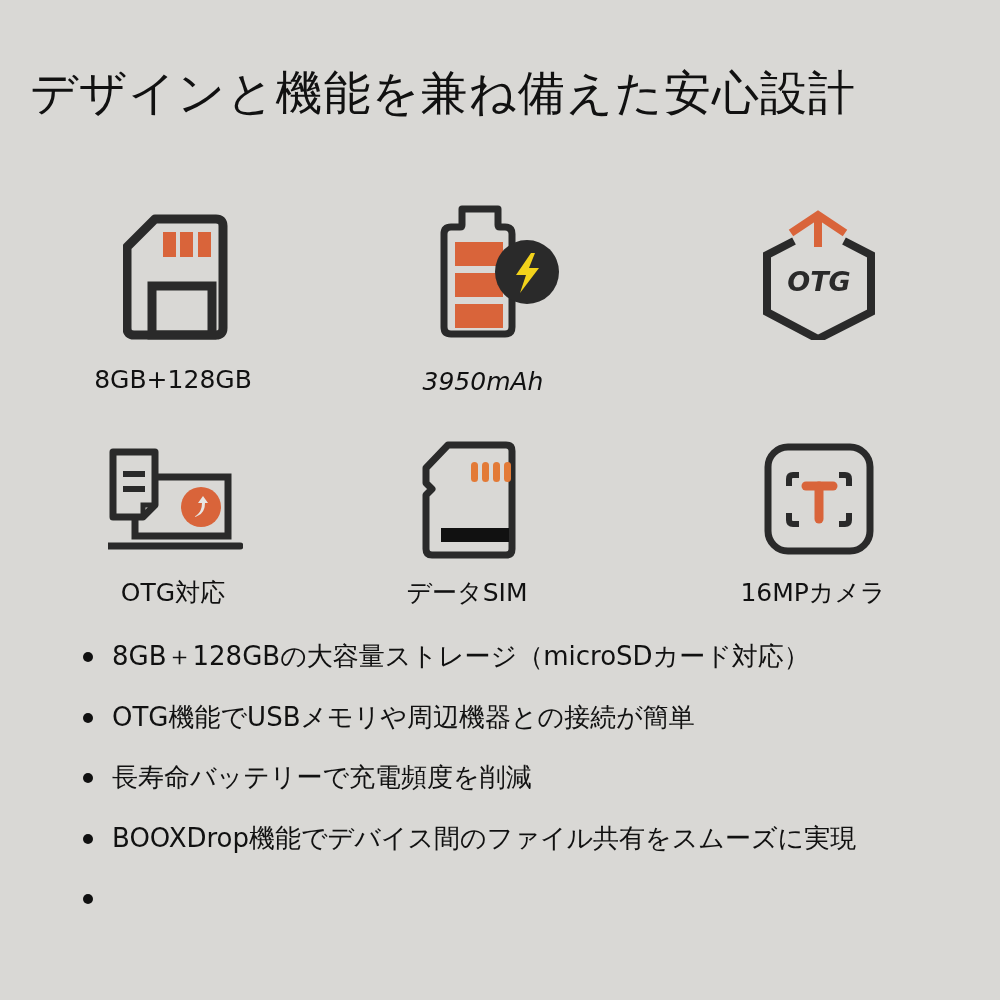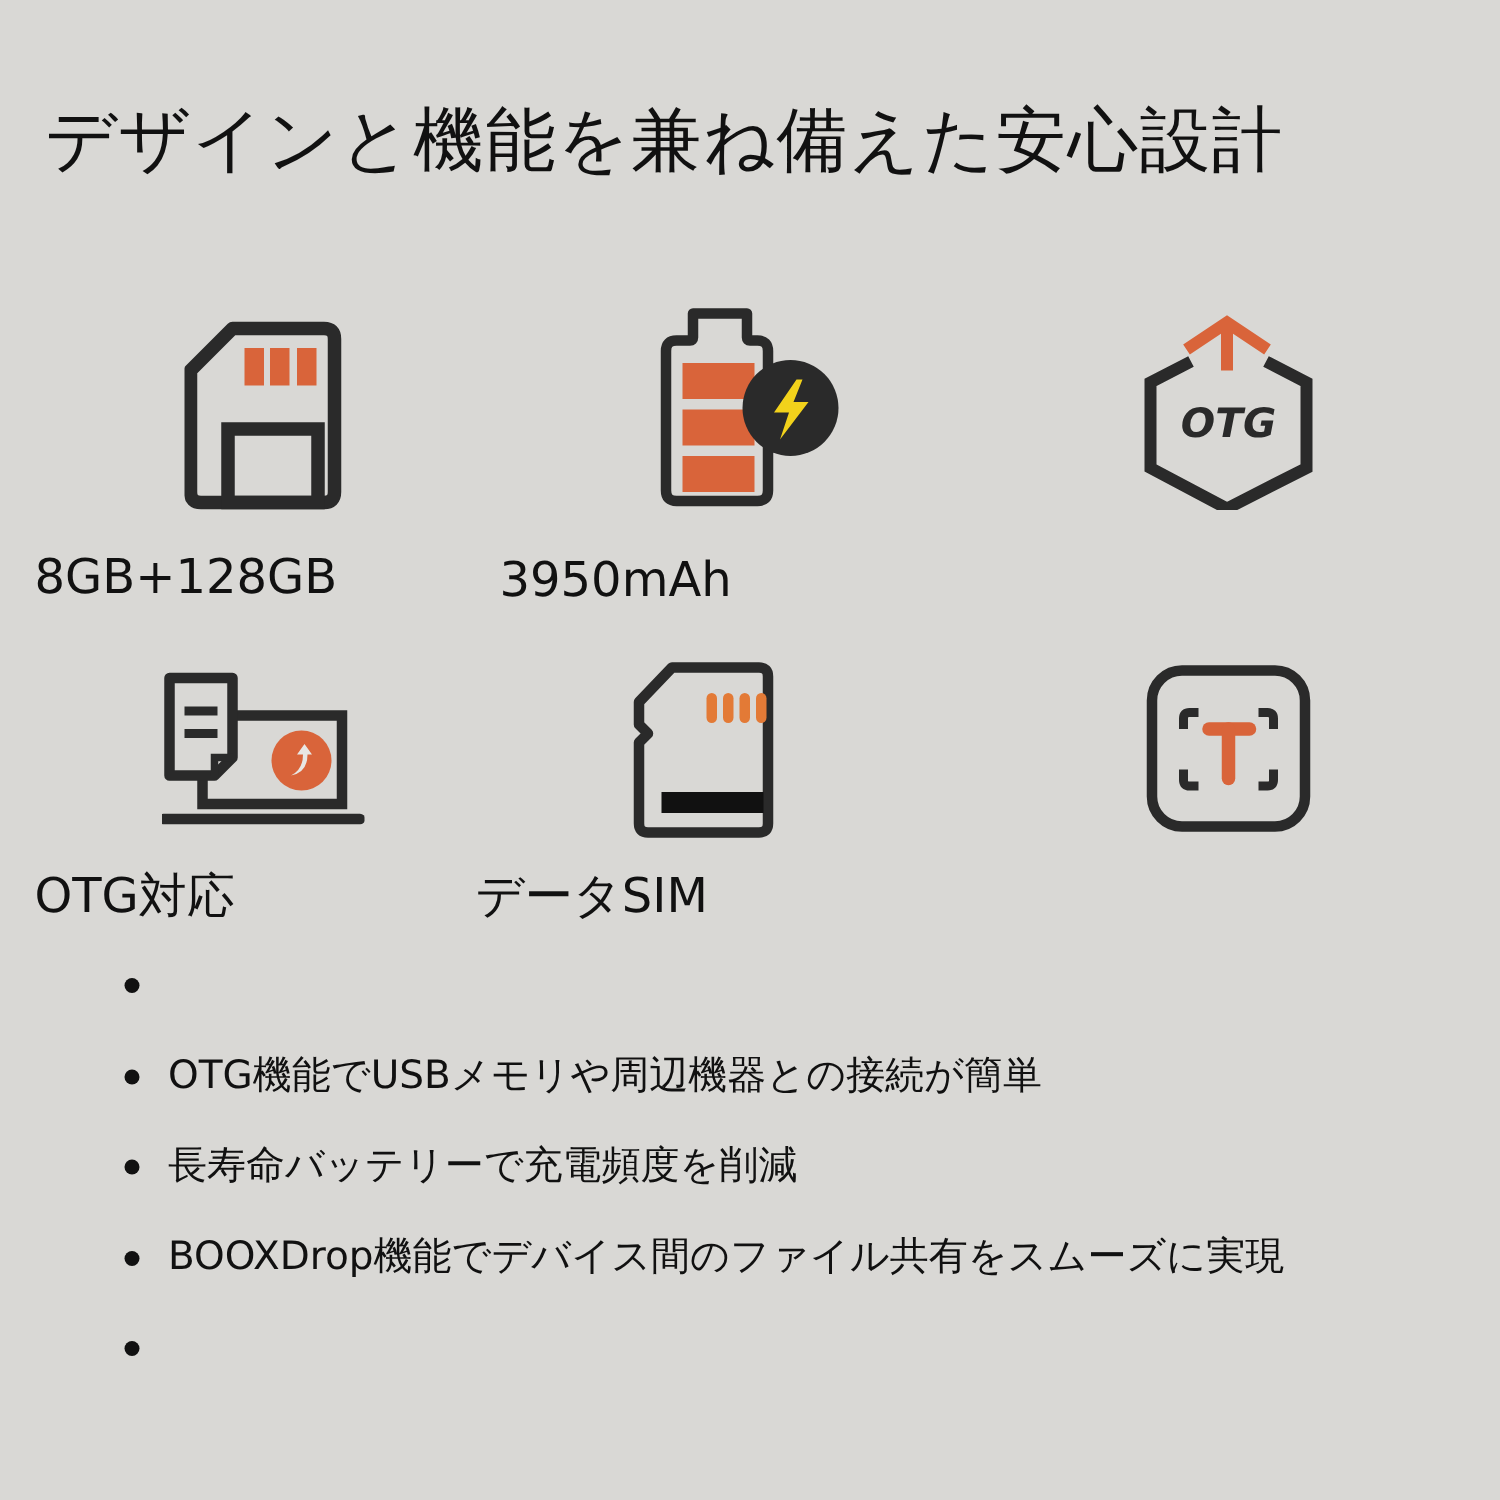--- a/index.html
+++ b/index.html
@@ -11,22 +11,22 @@
       position:relative;
     }
     .title {
       position:absolute; left:30px; top:62px;
       font-size:47px; font-weight:400; letter-spacing:1px;
       white-space:nowrap; color:#111;
     }
     .feature { position:absolute; width:300px; text-align:center; }
     .feature .icon { position:absolute; }
     .feature .label {
-      position:absolute; left:0; width:300px; text-align:left;
-      font-size:32px; white-space:nowrap; color:#111;
+      position:absolute; left:0; width:300px; text-align:center;
+      font-size:25px; white-space:nowrap; color:#111;
     }
     .bullets { position:absolute; left:80px; top:636px; }
     .bullet {
       position:relative; height:60.5px; font-size:26px; white-space:nowrap;
       padding-left:32px; line-height:40px; color:#111;
     }
     .bullet .dot {
       position:absolute; left:3px; top:16px; width:10px; height:10px;
       border-radius:50%; background:#111;
     }
@@ -54,21 +54,21 @@
   <div class="icon" style="left:107px; top:0px;">
     <svg width="120" height="135" viewBox="0 0 120 135">
       <path d="M22 4 L58 4 L58 20 Q58 22 60 22 L65 22 Q72 22 72 29 L72 122 Q72 129 65 129 L11 129 Q4 129 4 122 L4 29 Q4 22 11 22 L20 22 Q22 22 22 20 Z" fill="none" stroke="#2a2a2a" stroke-width="7" stroke-linejoin="round"></path>
       <rect x="15" y="37" width="48" height="24" fill="#d9643a"></rect>
       <rect x="15" y="68" width="48" height="24" fill="#d9643a"></rect>
       <rect x="15" y="99" width="48" height="24" fill="#d9643a"></rect>
       <circle cx="87" cy="67" r="32" fill="#2a2a2a"></circle>
       <path d="M91 48 L76 70 L86 70 L80 88 L99 63 L89 63 L95 48 Z" fill="#f2d21b"></path>
     </svg>
   </div>
-  <div class="label" style="top:162px;">3950mAh</div>
+  <div class="label" style="top:162px;font-style:italic;">3950mAh</div>
 </div>
 
 <div class="feature" style="left:663px; top:205px; height:210px;">
   <div class="icon" style="left:97px; top:0px;">
     <svg width="120" height="135" viewBox="0 0 120 135">
       <path d="M34 36 L7 50 L7 107 L58 134 L111 107 L111 50 L84 36" fill="none" stroke="#2a2a2a" stroke-width="8" stroke-linejoin="miter"></path>
       <path d="M31 28 L58 10 L85 28" fill="none" stroke="#d9643a" stroke-width="8"></path>
       <line x1="58" y1="12" x2="58" y2="42" stroke="#d9643a" stroke-width="8"></line>
       <text x="59" y="86" text-anchor="middle" font-family="DejaVu Sans, sans-serif" font-weight="bold" font-style="italic" font-size="27" fill="#2a2a2a">OTG</text>
     </svg>
@@ -110,21 +110,22 @@
     <svg width="115" height="120" viewBox="0 0 115 120">
       <rect x="5" y="7" width="102" height="104" rx="20" fill="none" stroke="#2a2a2a" stroke-width="7"></rect>
       <path d="M36 35 L30 35 Q26 35 26 39 L26 46" fill="none" stroke="#2a2a2a" stroke-width="6"></path>
       <path d="M76 35 L82 35 Q86 35 86 39 L86 46" fill="none" stroke="#2a2a2a" stroke-width="6"></path>
       <path d="M26 73 L26 80 Q26 84 30 84 L36 84" fill="none" stroke="#2a2a2a" stroke-width="6"></path>
       <path d="M86 73 L86 80 Q86 84 82 84 L76 84" fill="none" stroke="#2a2a2a" stroke-width="6"></path>
       <line x1="43" y1="46" x2="70" y2="46" stroke="#d9643a" stroke-width="9" stroke-linecap="round"></line>
       <line x1="56" y1="46" x2="56" y2="79" stroke="#d9643a" stroke-width="9" stroke-linecap="round"></line>
     </svg>
   </div>
+  <div class="label" style="top:136px;">16MPカメラ</div>
 </div>
 
 <div class="bullets">
-  <div class="bullet"><span class="dot"></span></div>
+  <div class="bullet"><span class="dot"></span><span>8GB＋128GBの大容量ストレージ（microSDカード対応）</span></div>
   <div class="bullet"><span class="dot"></span><span>OTG機能でUSBメモリや周辺機器との接続が簡単</span></div>
   <div class="bullet"><span class="dot"></span><span>長寿命バッテリーで充電頻度を削減</span></div>
   <div class="bullet"><span class="dot"></span><span>BOOXDrop機能でデバイス間のファイル共有をスムーズに実現</span></div>
   <div class="bullet"><span class="dot"></span></div>
 </div>
 
 </body></html>

